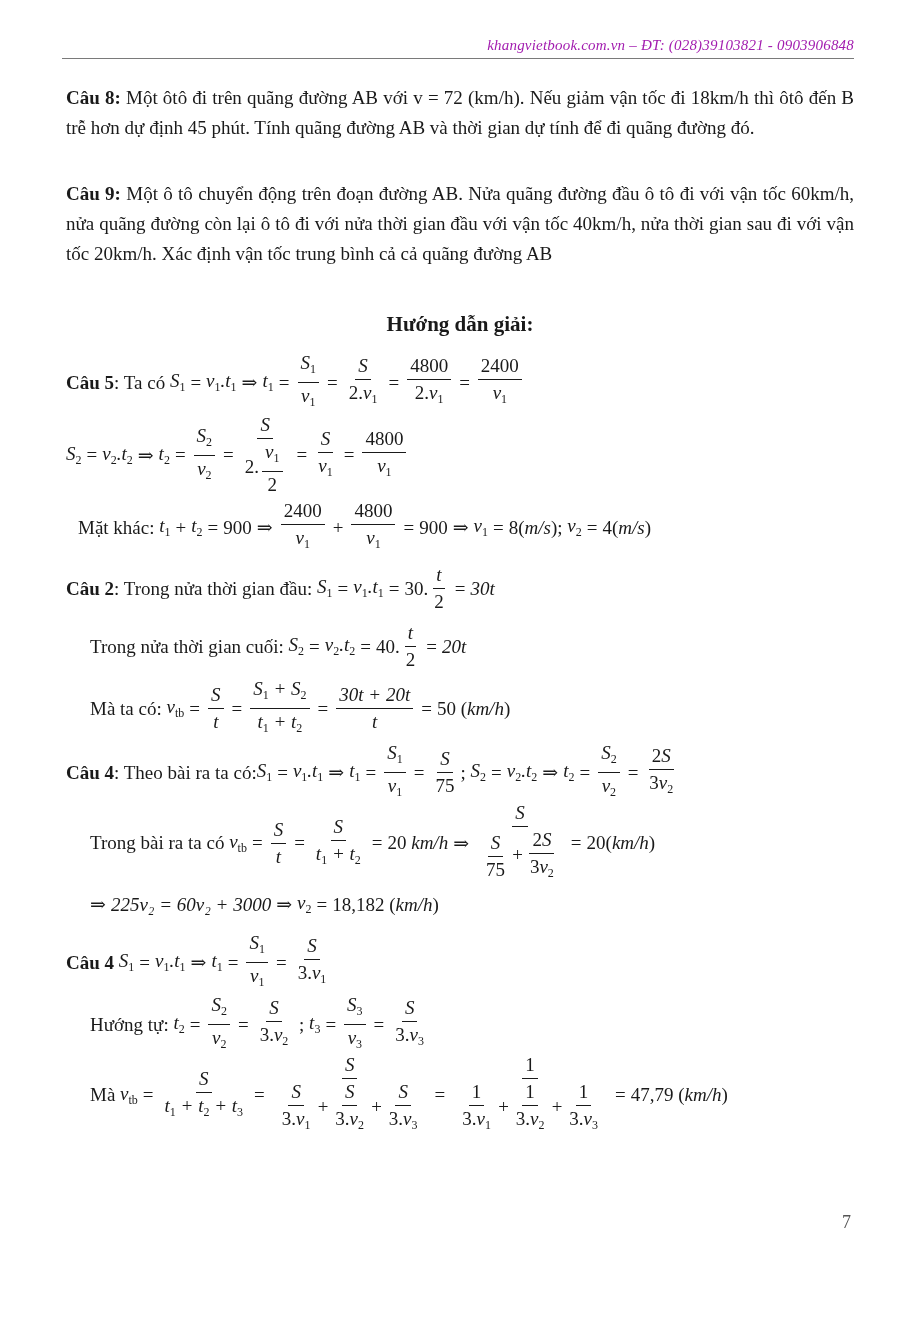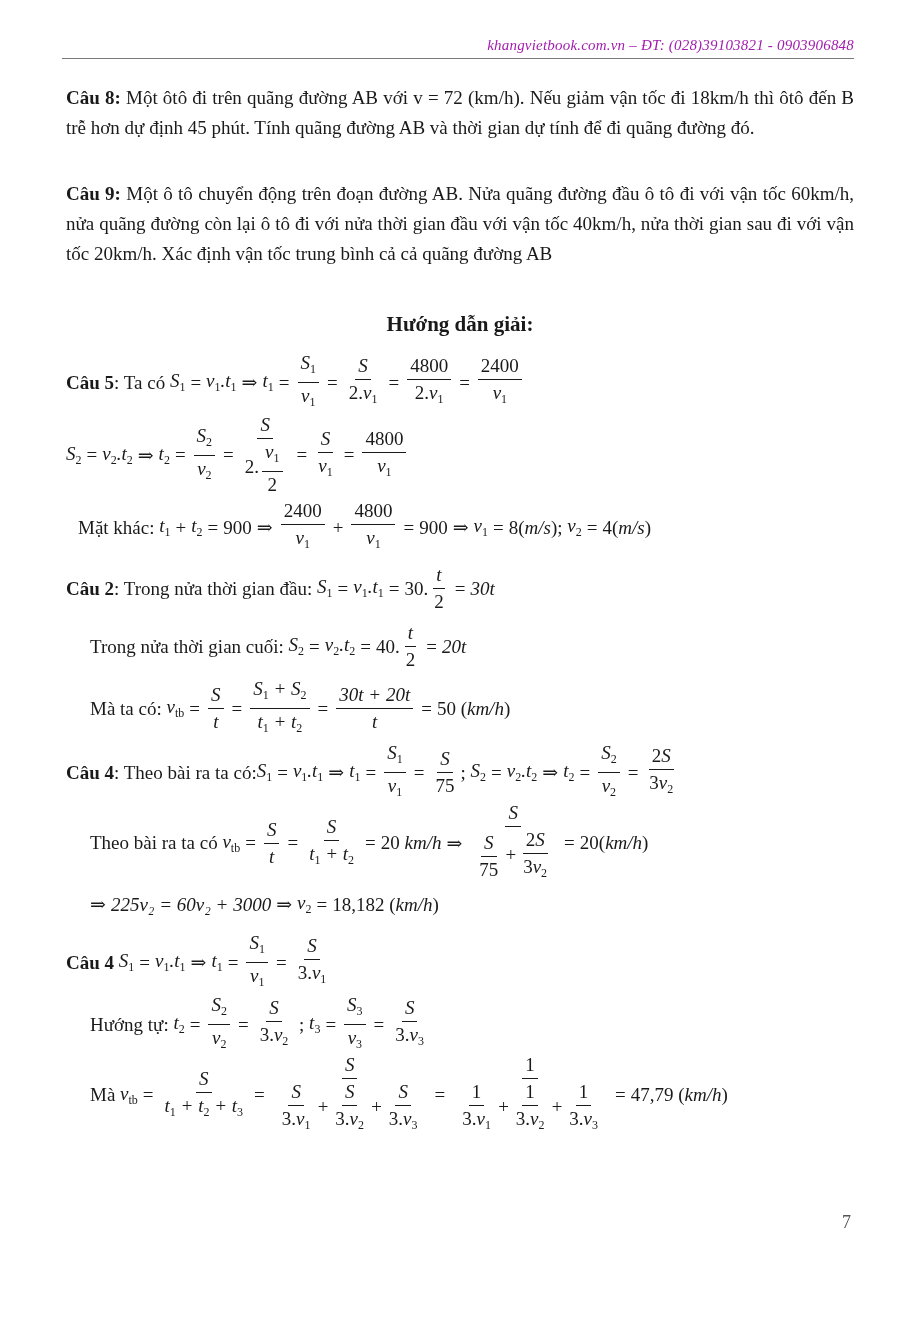--- a/index.html
+++ b/index.html
@@ -161,21 +161,21 @@
         <span class="num">S<sub>2</sub></span>
         <span class="den">v<sub>2</sub></span>
       </span><span class="op">=</span>
     <span class="frac m">
         <span class="num"><span class="n">2</span>S</span>
         <span class="den"><span class="n">3</span>v<sub>2</sub></span>
       </span>
   </div>
 
   <div class="line" style="left:24px; top:802px;">
-    <span>Theo bài ra ta có</span>&nbsp;
+    <span>Trong bài ra ta có</span>&nbsp;
     <span class="m">v<sub>tb</sub></span><span class="op">=</span>
     <span class="frac m">
         <span class="num">S</span>
         <span class="den">t</span>
       </span><span class="op">=</span>
     <span class="frac m">
         <span class="num">S</span>
         <span class="den">t<sub>1</sub> + t<sub>2</sub></span>
       </span><span class="op">=</span>
     <span>20</span>&nbsp;<span class="m">km/h</span><span class="op">⇒</span>

